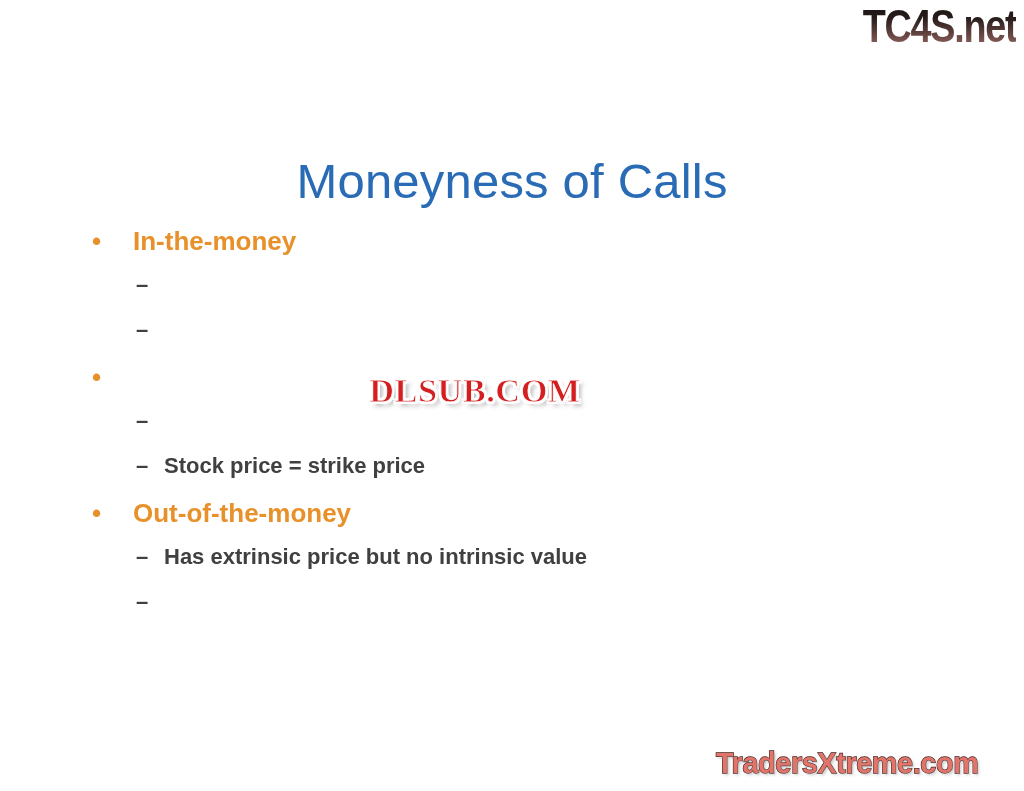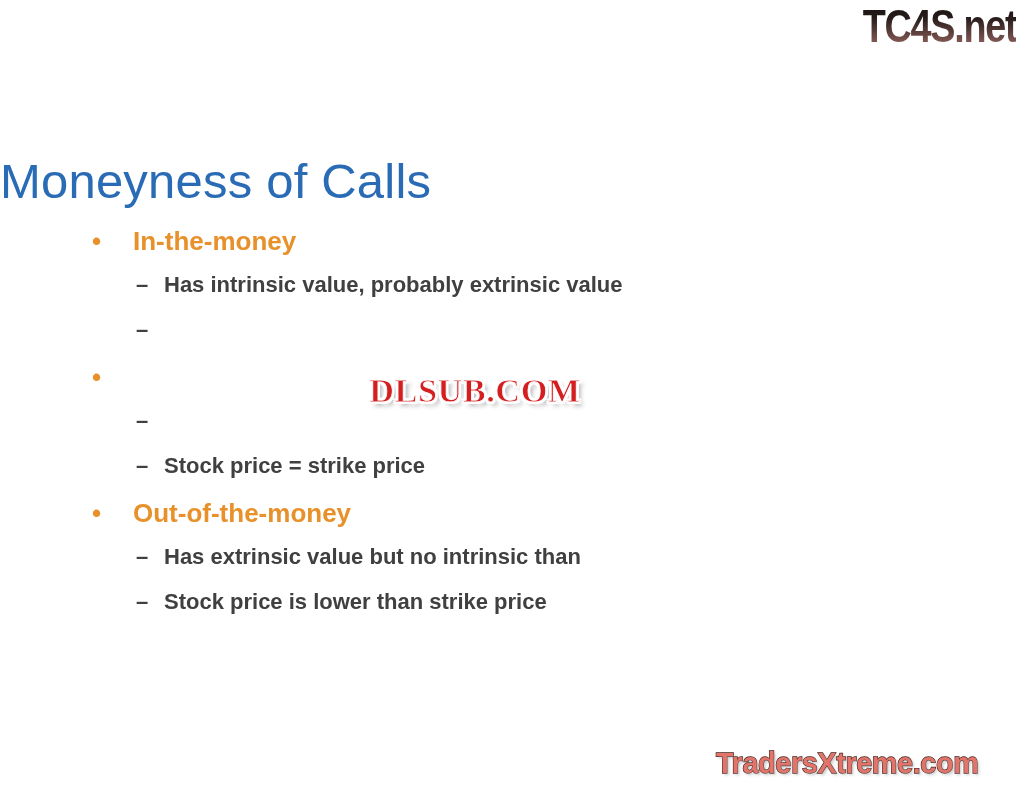--- a/index.html
+++ b/index.html
@@ -43,20 +43,21 @@
     white-space: nowrap;
     user-select: none;
   }
 
   
   .slide-title {
     position: absolute;
     left: 0;
     right: 0;
     top: 122px;
+    text-align: center;
     color: #2a6bb5;
     font-size: 49px;
     font-weight: normal;
     letter-spacing: 0.2px;
     line-height: 1.1;
     white-space: nowrap;
   }
 
   
   .body-list {
@@ -178,21 +179,20 @@
 
   <div class="body-list">
 
     <div class="group group-0">
       <div class="level1">
         <span class="marker">•</span>
         <span class="l1-text">In-the-money</span>
       </div>
       <div class="level2">
         <span class="marker">–</span>
-        <span>Has intrinsic value, probably extrinsic value</span>
       </div>
       <div class="level2">
         <span class="marker">–</span>
       </div>
     </div>
 
     <div class="group group-1">
       <div class="level1">
         <span class="marker">•</span>
       </div>
@@ -205,25 +205,24 @@
       </div>
     </div>
 
     <div class="group group-2">
       <div class="level1">
         <span class="marker">•</span>
         <span class="l1-text">Out-of-the-money</span>
       </div>
       <div class="level2">
         <span class="marker">–</span>
-        <span>Has extrinsic value but no intrinsic than</span>
-      </div>
-      <div class="level2">
-        <span class="marker">–</span>
-        <span>Stock price is lower than strike price</span>
+        <span>Has extrinsic price but no intrinsic value</span>
+      </div>
+      <div class="level2">
+        <span class="marker">–</span>
       </div>
     </div>
 
   </div>
 
   <div class="wm-dlsub">DLSUB.COM</div>
 
   <div class="wm-traders">TradersXtreme.com</div>
 
 </div>

